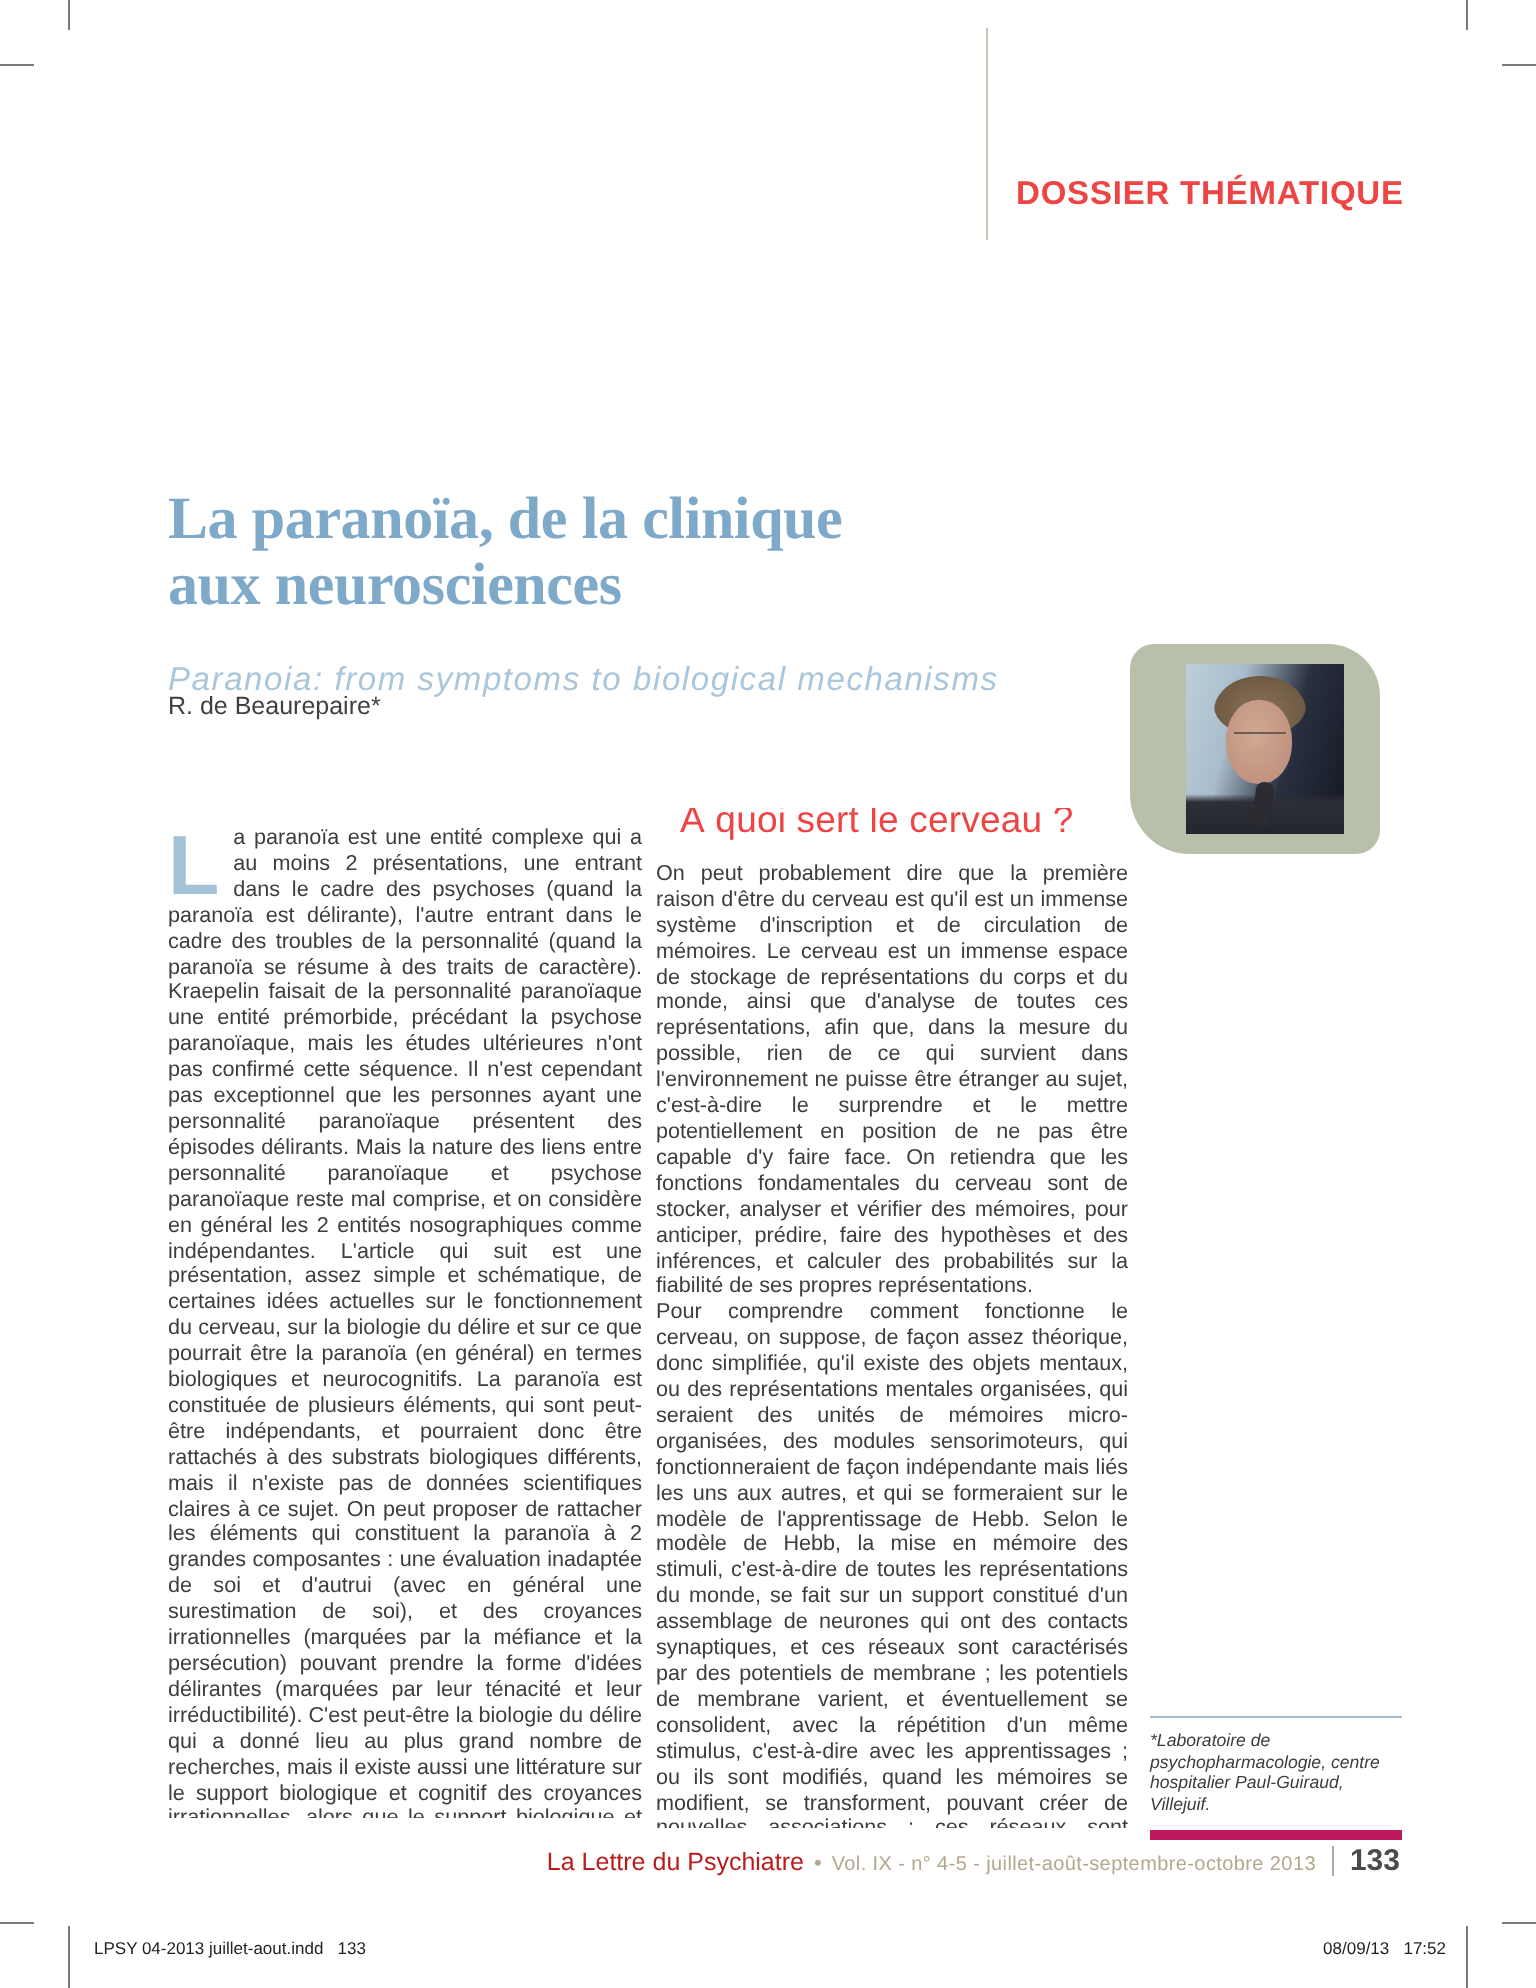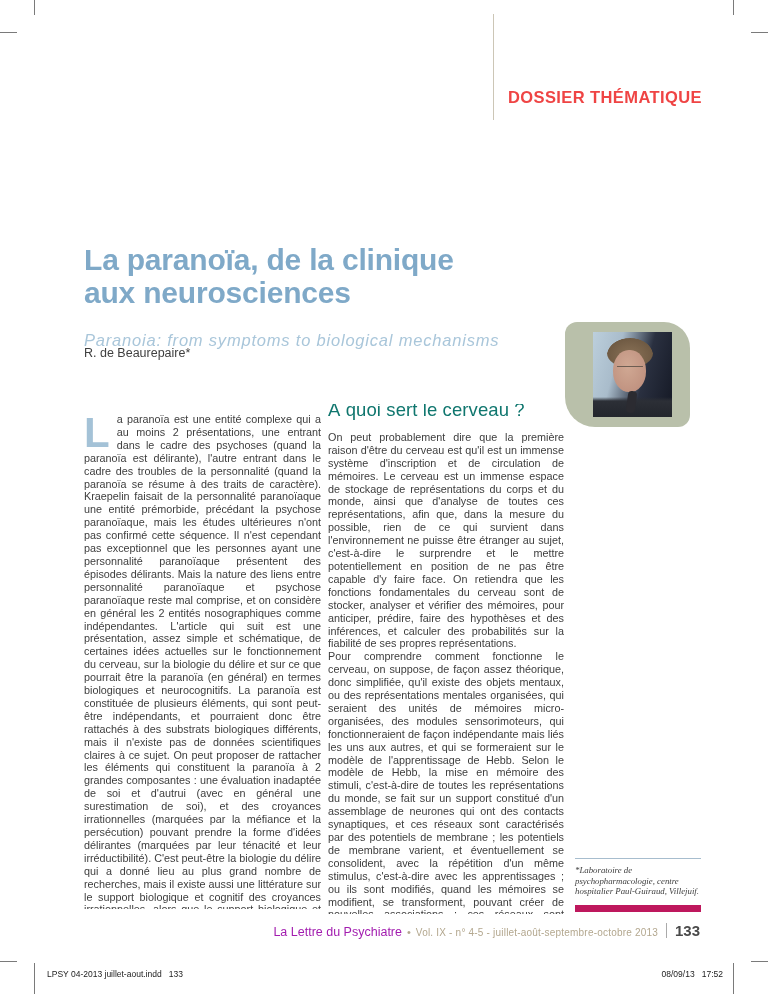--- a/index.html
+++ b/index.html
@@ -22,21 +22,21 @@
   .crop.br-h{left:751px;top:961px;}
   
   .kicker-rule{position:absolute;left:493px;top:14px;width:1px;height:106px;background:#ccc6b6;}
   .kicker{
     position:absolute;left:508px;top:88px;font-size:16.5px;font-weight:700;
     letter-spacing:.4px;color:#ef4444;
   }
   
   .title{
     position:absolute;left:84px;top:243px;width:470px;
-    font-size:30px;line-height:33px;font-weight:600;color:#7fa9c8;letter-spacing:-.2px;
+    font-size:30px;line-height:33px;font-weight:600;color:#7fa9c8;letter-spacing:-.2px;font-family:Liberation Serif, serif;
   }
   .subtitle{
     position:absolute;left:84px;top:314px;width:470px;
     font-size:16.5px;font-style:italic;color:#a9c6da;letter-spacing:.8px;margin-top:17px;
   }
   .author{position:absolute;left:84px;top:346px;font-size:12.5px;color:#404040;}
   
   .photo-frame{
     position:absolute;left:565px;top:322px;width:125px;height:105px;
     background:#b9c0aa;border-radius:12px 26px 12px 30px;
@@ -61,36 +61,36 @@
     text-align:justify;color:#3d3d3d;overflow:hidden;
   }
   .col p{margin:0;}
   .col-left{left:84px;top:413px;height:496px;}
   .col-right{left:328px;top:404px;width:236px;height:510px;}
   .dropcap{
     float:left;font-size:42px;line-height:35px;font-weight:700;color:#a4c2d7;
     margin:2px 7px 0 0;
   }
   .section-heading{
-    font-size:18.5px;color:#0f766e;margin:0 0 14px 0;font-weight:400;
+    font-size:18.5px;color:#ef4444;margin:0 0 14px 12px;font-weight:400;
     text-align:left;letter-spacing:.1px;
   }
   
   .footnote{
     position:absolute;left:575px;top:858px;width:126px;
-    border-top:1px solid #a7bdce;border-bottom:7px solid #be185d;
+    border-top:1px solid #a7bdce;border-bottom:5px solid #be185d;
     padding:6px 0 8px 0;
-    font-size:8.8px;line-height:10.5px;font-style:italic;color:#3d3d3d;font-family:Liberation Serif, serif;
+    font-size:8.8px;line-height:10.5px;font-style:italic;color:#3d3d3d;
   }
   
   .footer{
     position:absolute;right:68px;top:922px;display:flex;align-items:baseline;gap:5px;
     white-space:nowrap;
   }
-  .footer .journal{font-size:12.5px;color:#a21caf;}
+  .footer .journal{font-size:12.5px;color:#b91c1c;}
   .footer .bullet{font-size:11px;color:#b3a78e;}
   .footer .issue{font-size:10px;color:#b3a78e;letter-spacing:.2px;}
   .footer .divider{width:1px;height:15px;background:#aaa;align-self:center;margin:0 3px;}
   .footer .pagenum{font-size:15px;font-weight:700;color:#4a4a4a;text-align:right;}
   
   .print-file{
     position:absolute;left:47px;top:969px;font-size:8.5px;color:#222;white-space:pre;
   }
   .print-date{
     position:absolute;right:45px;top:969px;font-size:8.5px;color:#222;white-space:pre;

